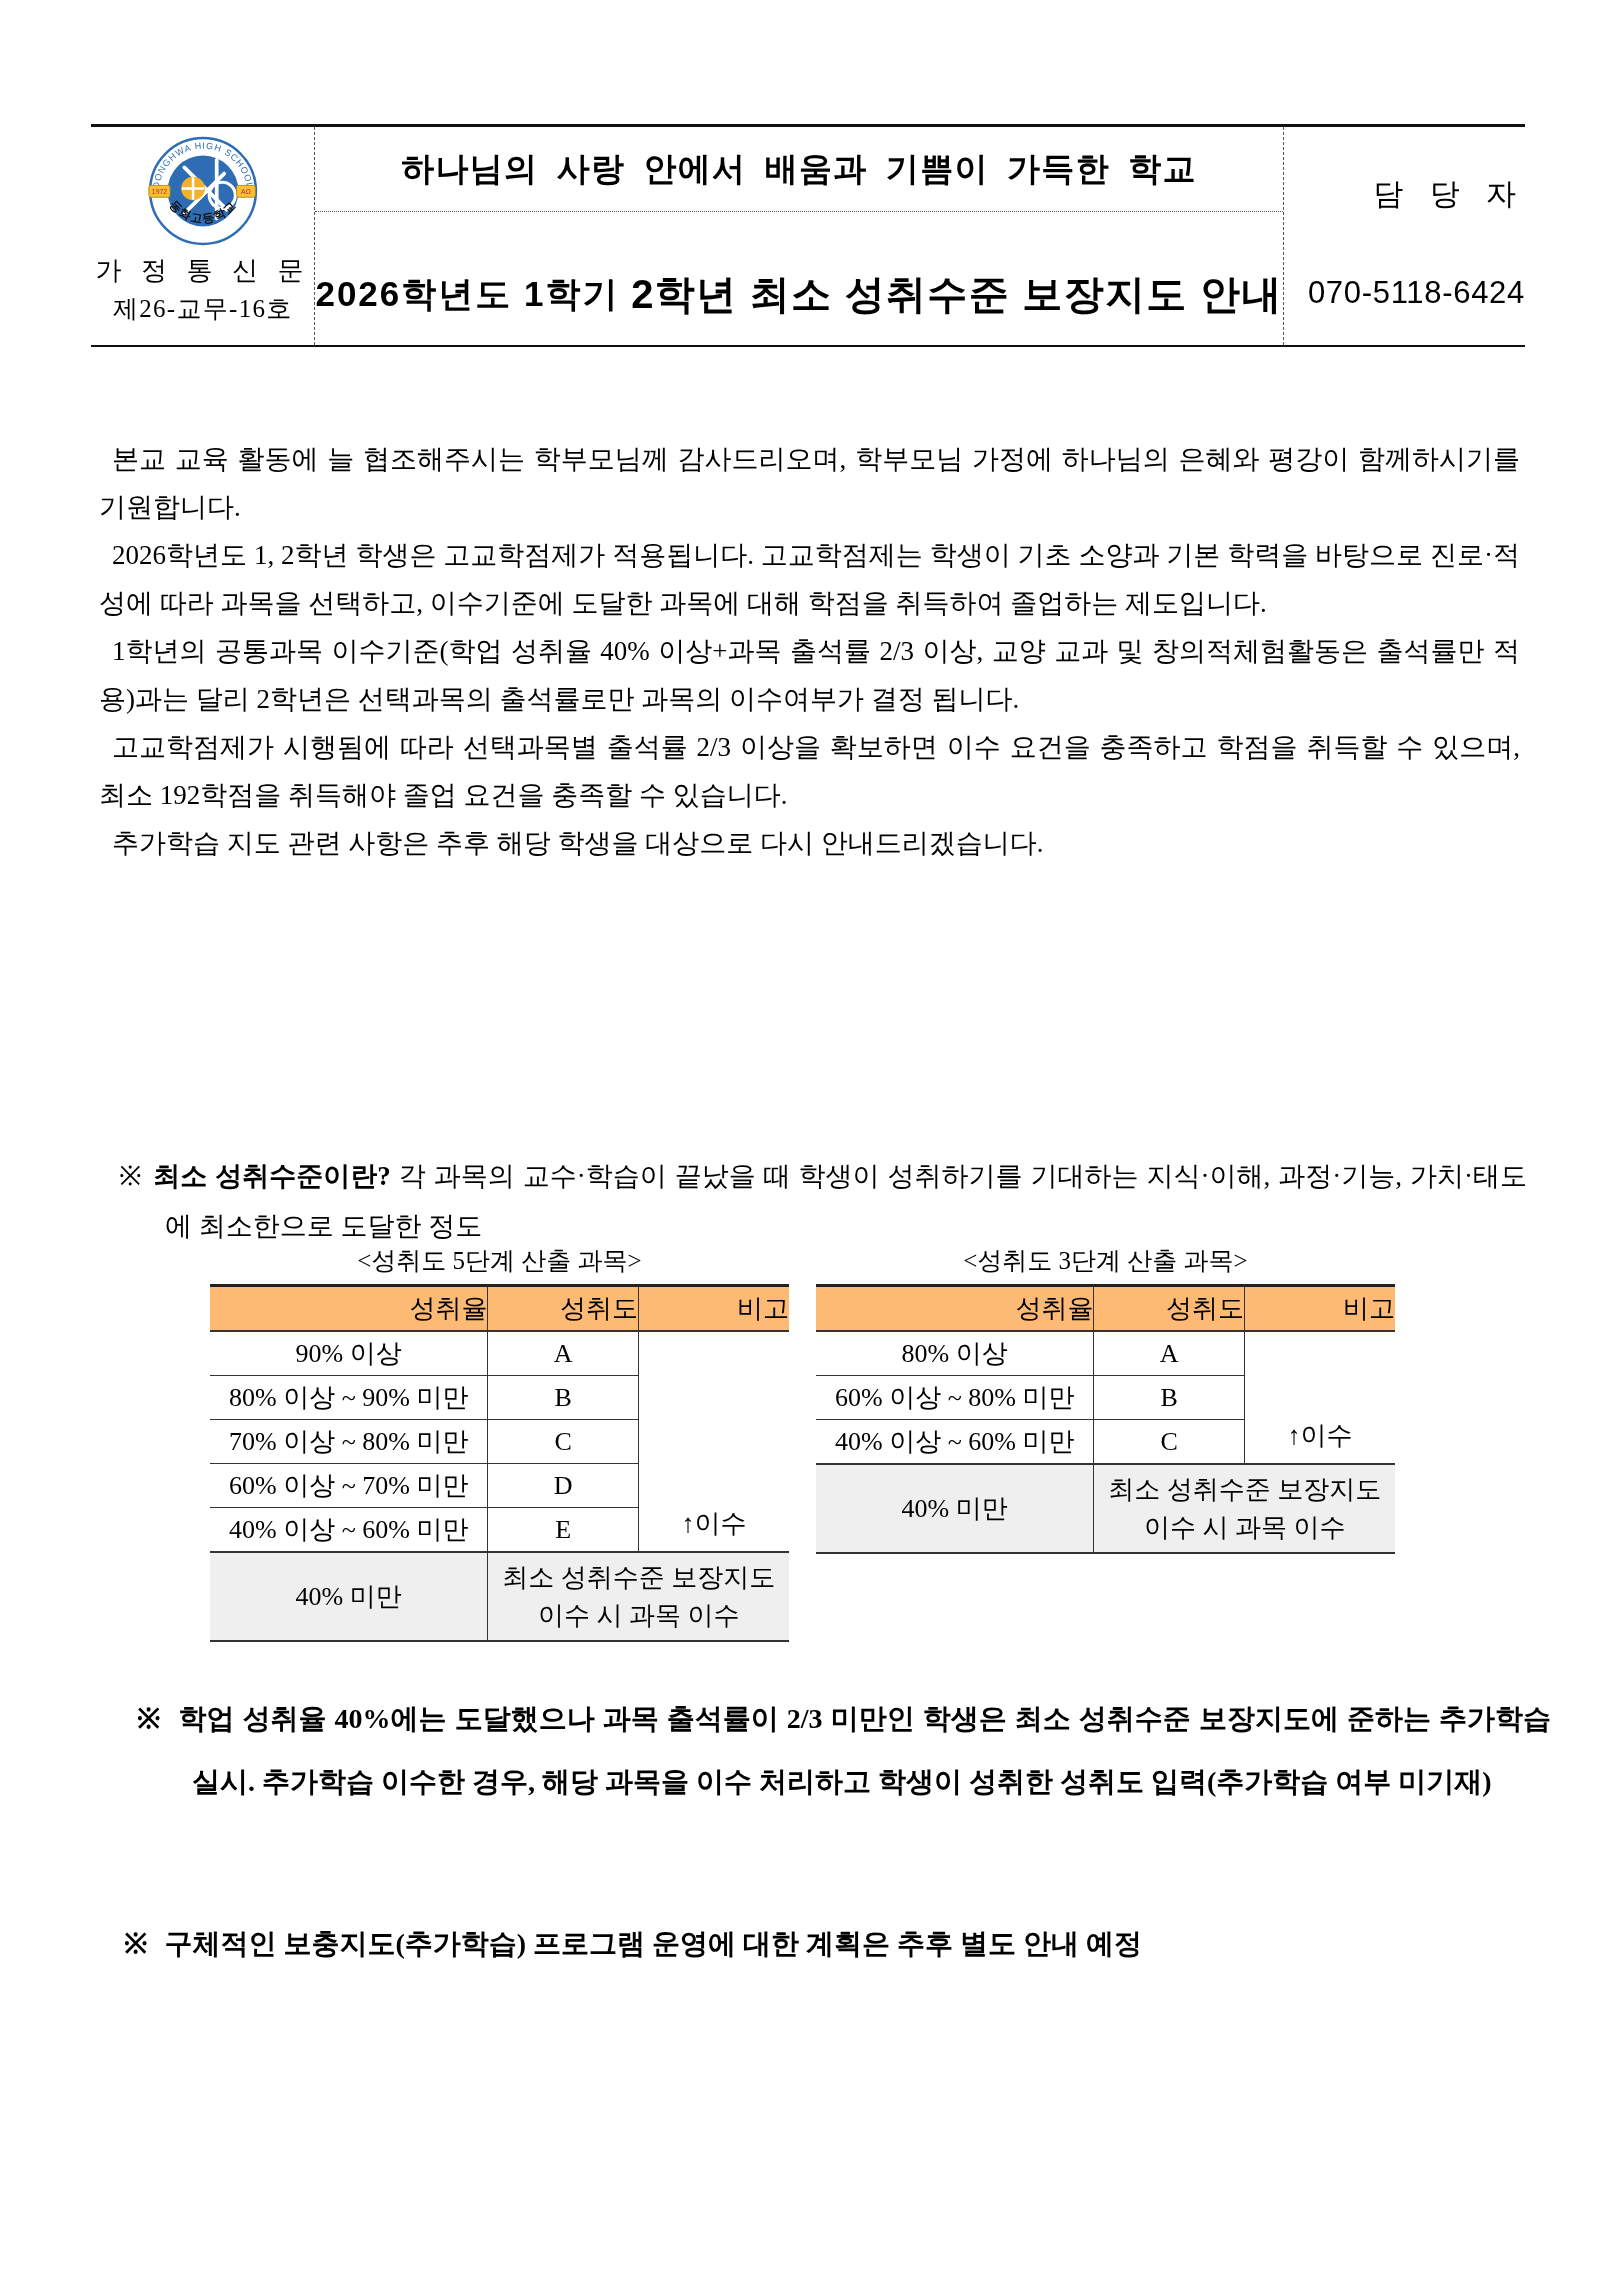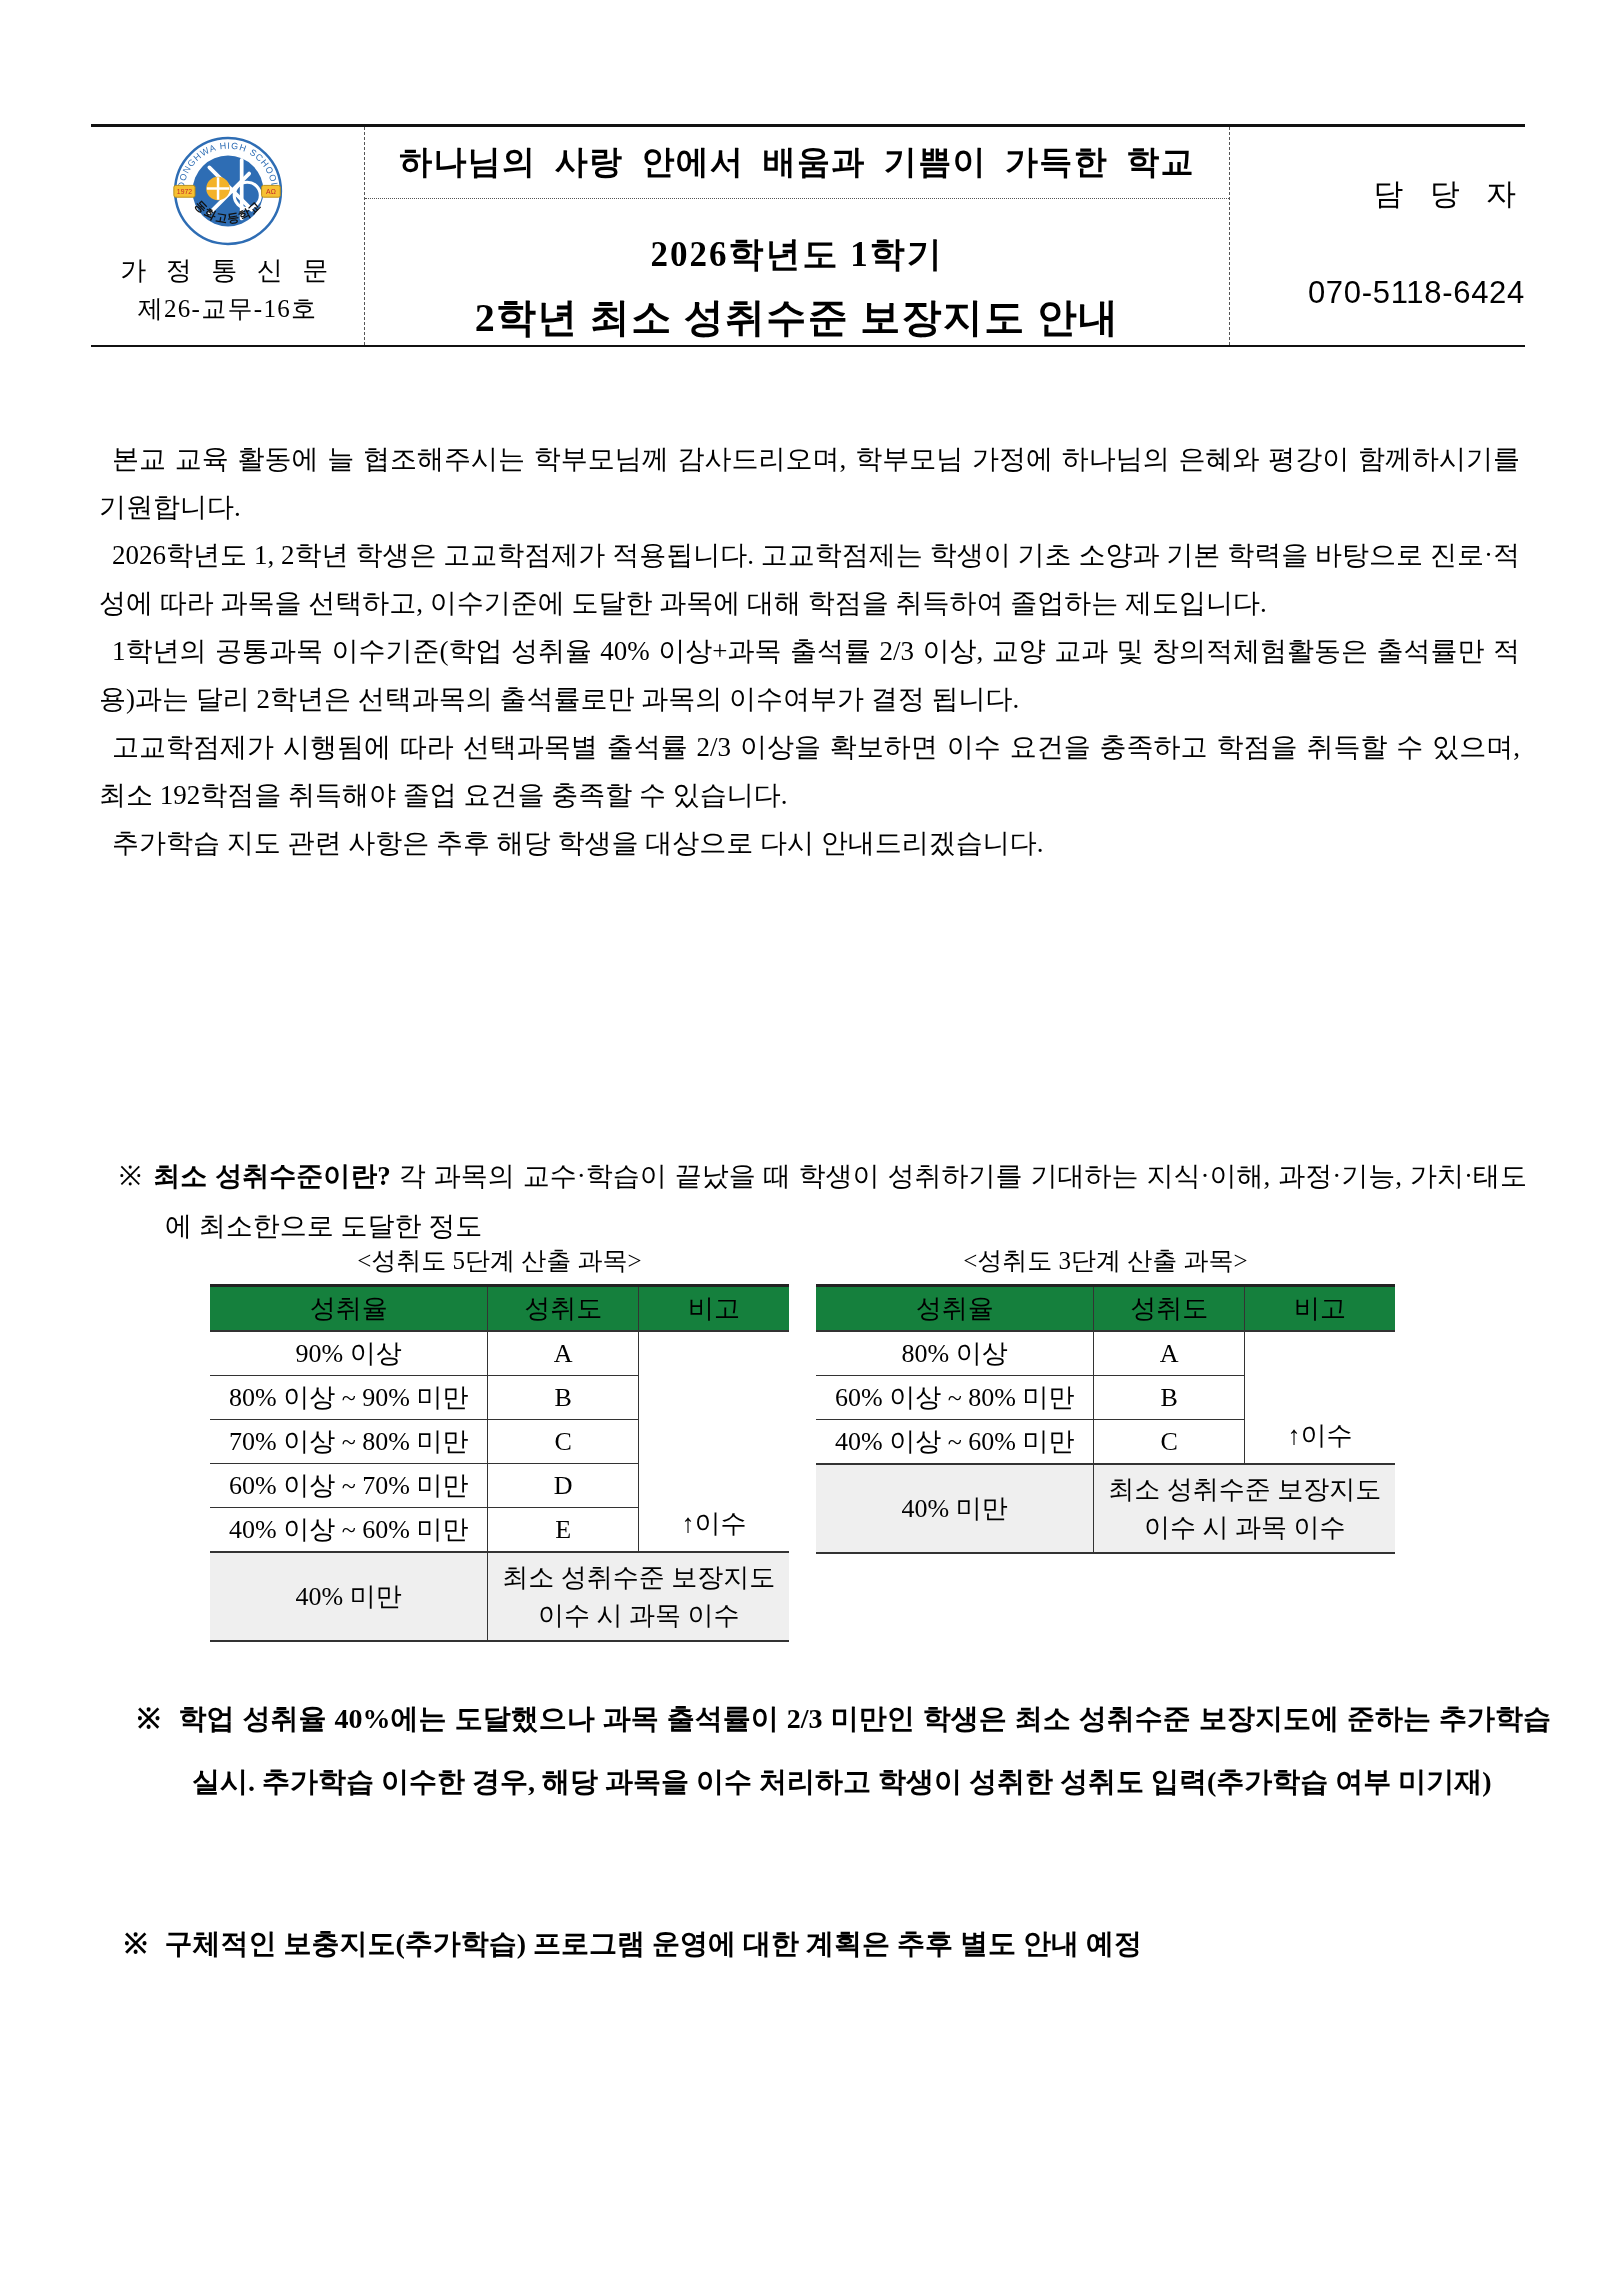--- a/index.html
+++ b/index.html
@@ -32,22 +32,22 @@
     display:flex;flex-direction:column;gap:32px;
   }
   .hdr-slogan{
     height:85px;box-sizing:border-box;
     border-bottom:1.3px dotted #555;
     display:flex;align-items:center;justify-content:center;
     font-family:"Liberation Sans","DejaVu Sans",sans-serif;
     font-size:33px;font-weight:600;letter-spacing:1.3px;word-spacing:7.8px;white-space:nowrap;
   }
   .hdr-title{
-    flex:1;display:flex;flex-direction:column;align-items:center;justify-content:center;gap:11.7px;
-    font-family:Liberation Serif, serif;font-weight:bold;
+    flex:1;display:flex;align-items:center;justify-content:center;gap:11.7px;
+    font-family:Liberation Sans, sans-serif;font-weight:bold;
   }
   .title-line1{font-size:35px;letter-spacing:2px;white-space:nowrap;}
   .title-line2{font-size:40px;letter-spacing:1.3px;white-space:nowrap;}
   .hdr-right{
     width:295px;display:flex;flex-direction:column;align-items:flex-end;
     font-family:"Liberation Sans","DejaVu Sans",sans-serif;
     padding-top:47px;box-sizing:border-box;
   }
   .contact-label{font-size:30px;letter-spacing:9px;white-space:nowrap;}
   .contact-phone{font-size:31px;margin-top:60px;letter-spacing:0.7px;white-space:nowrap;}
@@ -70,22 +70,22 @@
   .tblblock{position:absolute;top:0;width:579px;}
   .tblblock.left{left:210px;}
   .tblblock.right{left:816px;}
   .tbl-title{text-align:center;font-size:25px;margin-bottom:7px;white-space:nowrap;}
   table.grade{
     width:100%;border-collapse:collapse;table-layout:fixed;
     border-top:3.3px solid #222;border-bottom:2px solid #333;
     font-size:26px;
   }
   table.grade th{
-    background:#15803d;font-weight:normal;height:43px;
-    border-bottom:2px solid #333;padding:0;text-align:center;
+    background:#fdba74;font-weight:normal;height:43px;
+    border-bottom:2px solid #333;padding:0;text-align:right;
   }
   table.grade td{
     height:43px;text-align:center;padding:0;
     border-bottom:1.3px solid #333;
   }
   table.grade .bl{border-left:1.3px solid #333;}
   table.grade td.remark{
     vertical-align:bottom;padding-bottom:10.4px;border-bottom:none;
   }
   table.grade tr.lastrow td{

